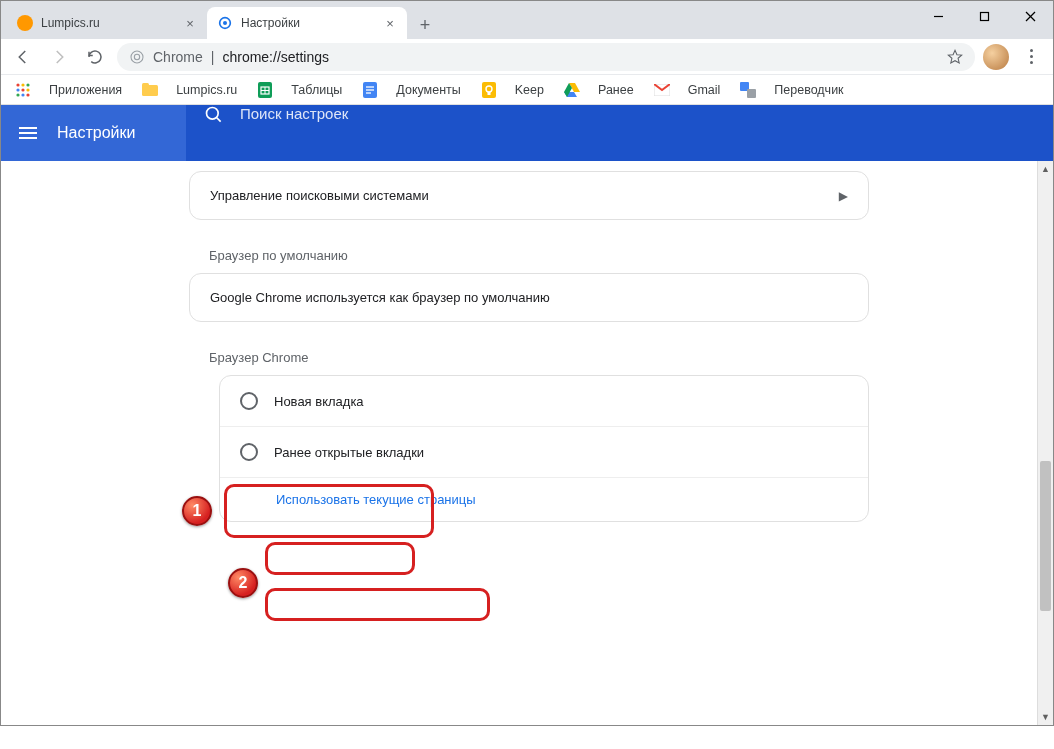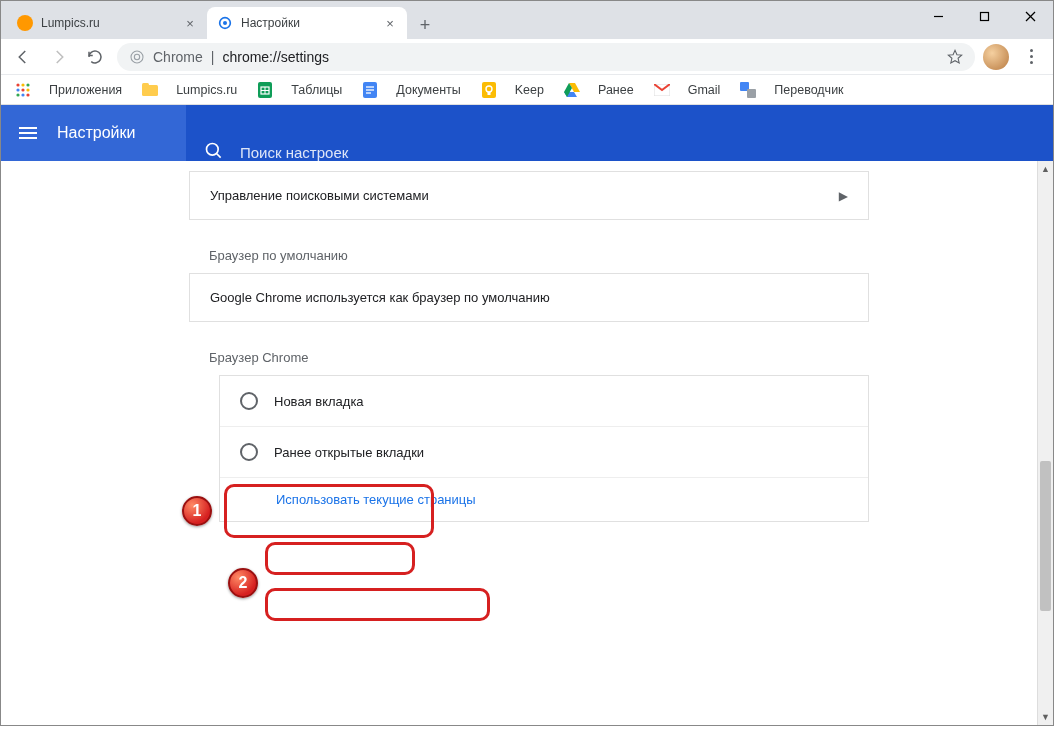--- a/index.html
+++ b/index.html
@@ -38,28 +38,28 @@
 .bk-ico { width: 16px; height: 16px; display:inline-flex; align-items:center; justify-content:center; }
 
 .content { display: flex; height: calc(100% - 38px - 36px - 30px); }
 .scroll-area { flex:1; position: relative; overflow: hidden; background: #fff; }
 
 .settings-header { height: 56px; background: #3367d6; display: flex; align-items: center; color: #fff; }
 .sh-left { display: flex; align-items: center; gap: 20px; padding: 0 18px; width: 185px; }
 .hamburger { display:flex; flex-direction:column; gap:3px; }
 .hamburger span { width:18px; height:2px; background:#fff; }
 .sh-title { font-size: 16px; }
-.sh-search { flex:1; height: 100%; background: #1c52c9; display:flex; align-items:flex-end; padding:0 18px; gap: 16px;}
+.sh-search { flex:1; height: 100%; background: #1c52c9; display:flex; align-items:flex-start; padding:0 18px; gap: 16px;}
 .sh-search input { background: transparent; border: none; outline: none; color: #fff; font-size: 15px; flex:1; }
 .sh-search input::placeholder { color: rgba(255,255,255,0.85); }
 .sh-search-icon { color: #fff; }
 
 .settings-body { padding: 0 0 40px 0; background:#fff; height: calc(100% - 56px); overflow:hidden; position:relative;}
 .section { width: 680px; margin-left: 188px; }
-.card { border: 1px solid #e0e0e0; border-radius: 0; background: #fff; margin-top: 10px; }
+.card { border: 1px solid #e0e0e0; border-radius: 12px; background: #fff; margin-top: 10px; }
 .card-row { padding: 16px 20px; display:flex; align-items:center; font-size: 13px; color:#202124; }
 .section-title { font-size: 13px; color: #5f6368; margin: 28px 0 0 20px; }
 .arrow-right { margin-left:auto; color:#5f6368; font-size:12px; }
 
 .radio-row { padding: 16px 20px; border-top: 1px solid #eee; display:flex; align-items:center; gap: 16px; font-size: 13px; color: #202124; position: relative;}
 .radio-row:first-child { border-top: none; }
 .radio { width: 18px; height: 18px; border: 2px solid #5f6368; border-radius: 50%; display:inline-flex; align-items:center; justify-content:center; flex-shrink:0;}
 .radio.checked { border-color: #1a73e8; }
 .radio.checked::after { content:''; width: 9px; height:9px; background:#1a73e8; border-radius:50%; }
 .link-row { padding: 14px 20px 14px 56px; border-top: 1px solid #eee; }

